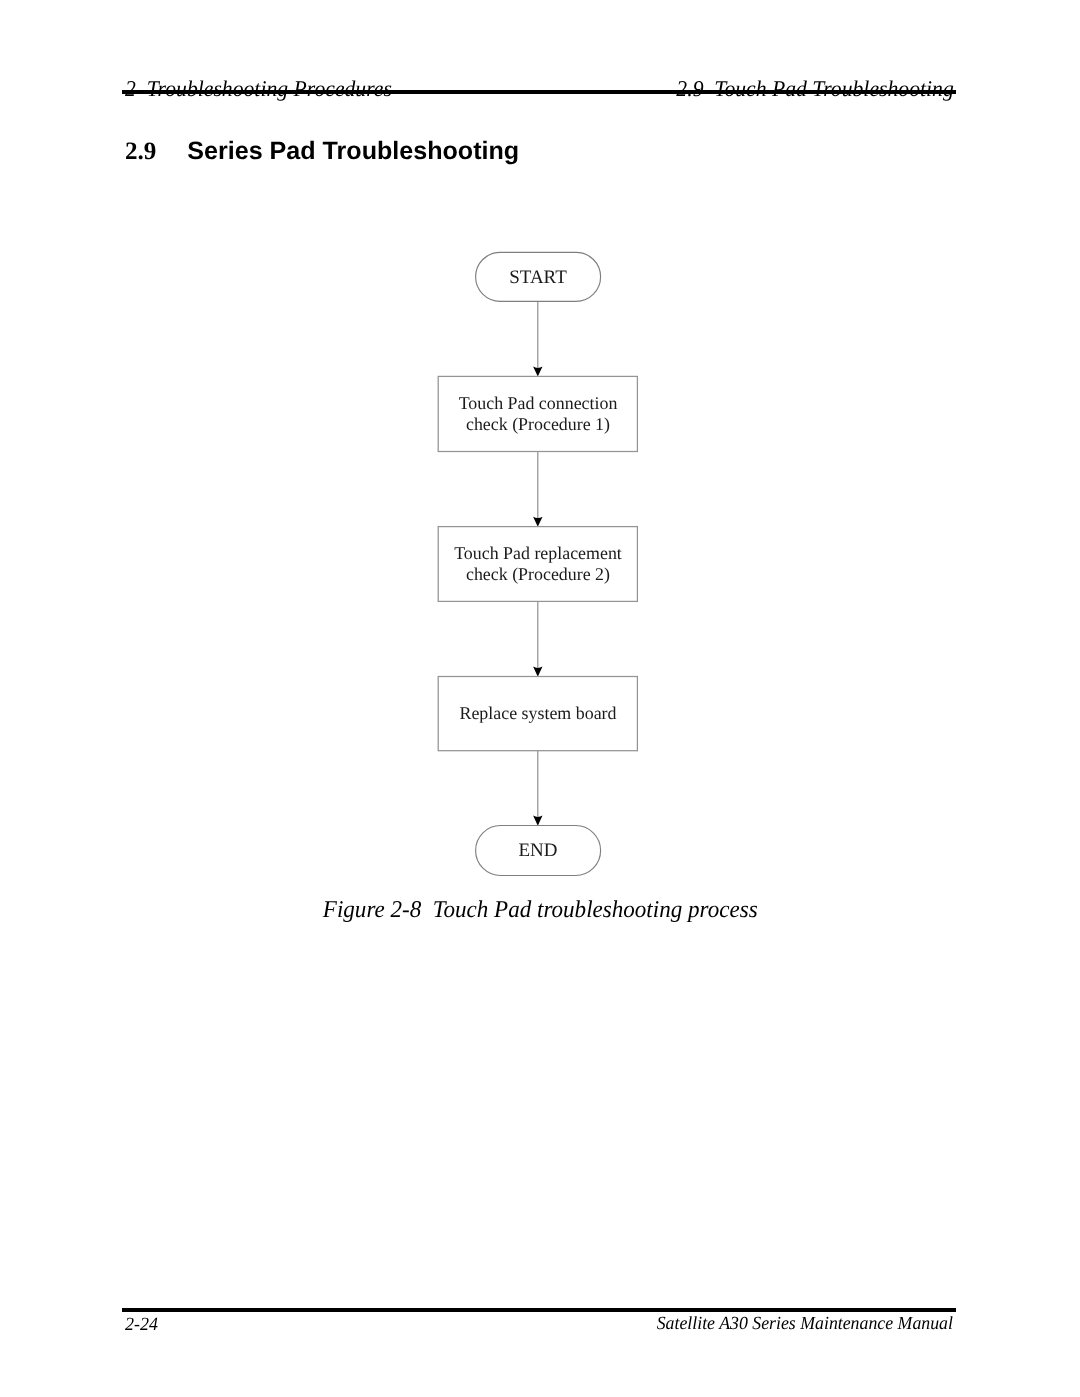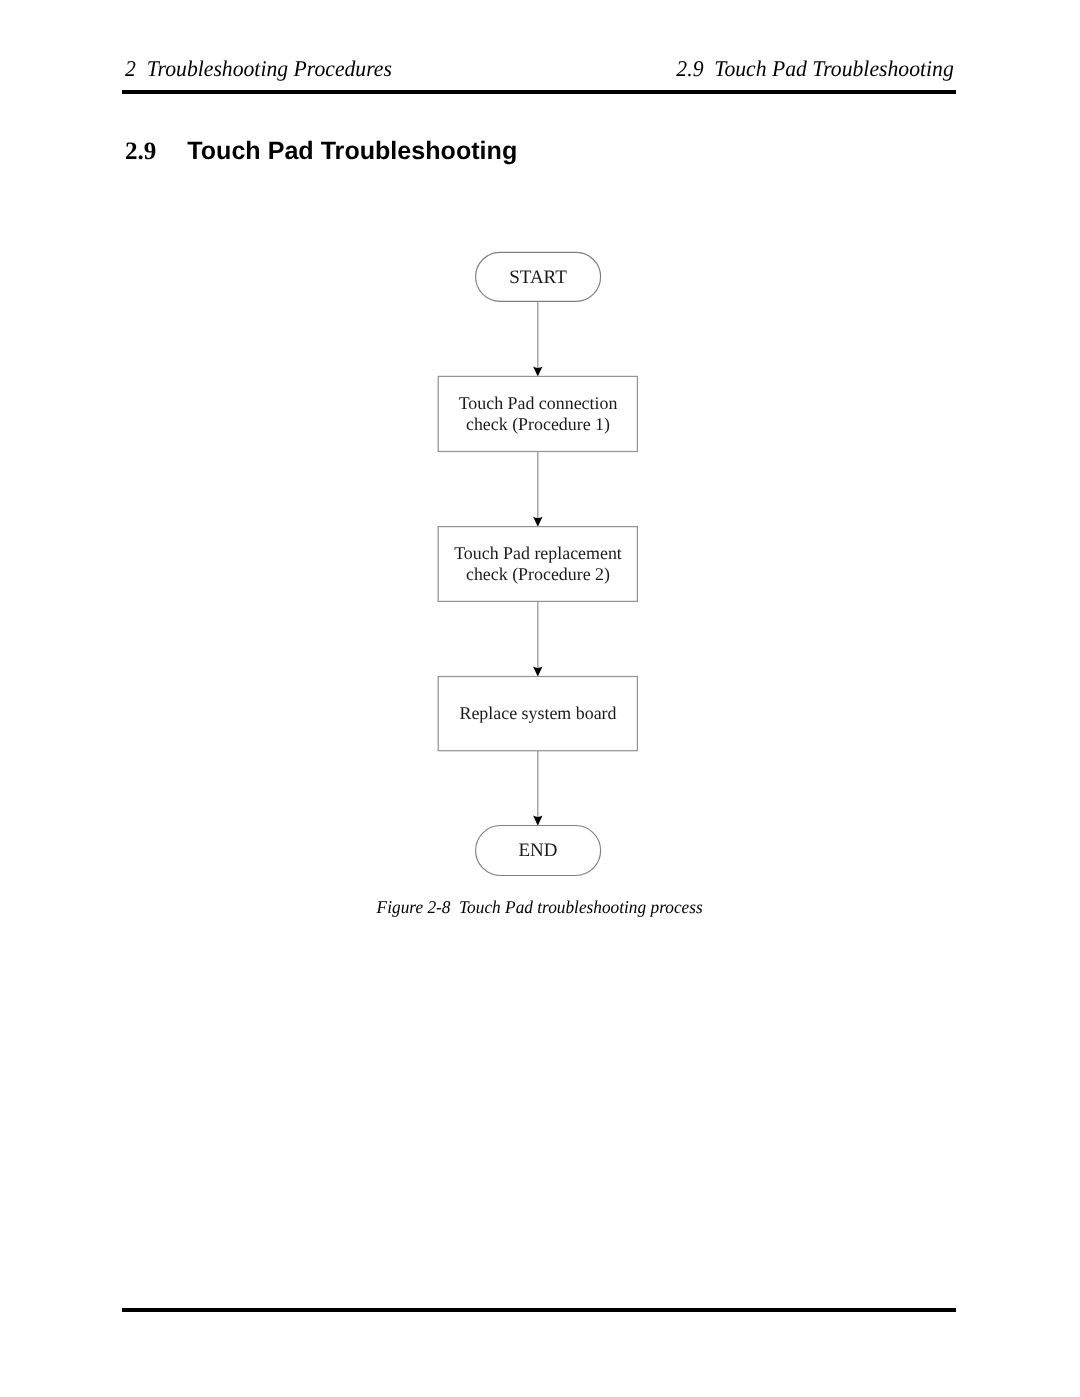--- a/index.html
+++ b/index.html
@@ -1,21 +1,21 @@
 <!DOCTYPE html>
 <html><head>
 <meta charset="utf-8">
 <style>
   html,body{margin:0;padding:0;}
   body{width:1080px;height:1397px;background:#ffffff;position:relative;
        font-family:"Liberation Serif",serif;color:#000;
        -webkit-font-smoothing:antialiased;text-rendering:geometricPrecision;}
   .page{position:absolute;inset:0;transform:translateZ(0);}
   
-  .hdr{position:absolute;left:122px;top:56px;width:834px;height:32px;text-align:center;}
+  .hdr{position:absolute;left:122px;top:76px;width:834px;height:32px;text-align:center;}
   .hdr-left{position:absolute;left:3px;top:0;font-style:italic;font-size:22.5px;white-space:pre;
              transform:scaleX(0.964);transform-origin:left top;}
   .hdr-right{position:absolute;right:2px;top:0;font-style:italic;font-size:22.5px;white-space:pre;
               transform:scaleX(0.964);transform-origin:right top;}
   .hdr-rule{position:absolute;left:121.8px;top:89.5px;width:833.8px;height:4.2px;background:#000;}
   
   .sec{position:absolute;left:125px;top:136.6px;font-family:"Liberation Sans",sans-serif;
        font-weight:bold;font-size:25.1px;letter-spacing:0px;white-space:pre;}
   .sec .num{display:inline-block;width:62.3px;font-family:Liberation Serif, serif;}
   
@@ -23,41 +23,41 @@
   .flow-svg{display:block;shape-rendering:geometricPrecision;}
   .proc{fill:#ffffff;stroke:#949494;stroke-width:1.25;}
   .term{fill:#ffffff;stroke:#7f7f7f;stroke-width:1.15;}
   .conn{stroke:#949494;stroke-width:1.25;fill:none;}
   .arrow{fill:#000000;}
   .nodetext{font-family:"Liberation Serif",serif;font-size:17.9px;fill:#1a1a1a;
             text-anchor:middle;}
   .termtext{font-family:"Liberation Serif",serif;font-size:19px;fill:#1a1a1a;
             text-anchor:middle;}
   .cap{position:absolute;left:0;top:897.2px;width:1080px;text-align:center;
-       font-style:italic;font-size:18px;white-space:pre;}
+       font-style:italic;font-size:24px;white-space:pre;}
   .cap span{display:inline-block;transform:scaleX(0.961);transform-origin:center;}
   
   .ftr-rule{position:absolute;left:121.8px;top:1307.6px;width:833.8px;height:4.2px;background:#000;}
   .ftr{position:absolute;left:122px;top:1314px;width:834px;height:26px;}
   .ftr-left{position:absolute;left:2.8px;top:0;font-style:italic;font-size:18.7px;white-space:pre;
              transform:scaleX(0.96);transform-origin:left top;}
   .ftr-right{position:absolute;right:3.5px;top:0;font-style:italic;font-size:18.5px;white-space:pre;
               transform:scaleX(0.962);transform-origin:right top;}
 </style>
 </head>
 <body>
 
 <div class="page">
   <div class="hdr">
     <div class="hdr-left">2  Troubleshooting Procedures</div>
     <div class="hdr-right">2.9  Touch Pad Troubleshooting</div>
   </div>
   <div class="hdr-rule"></div>
 
-  <div class="sec"><span class="num">2.9</span><span class="sectitle">Touch Pad Troubleshooting</span></div>
+  <div class="sec"><span class="num">2.9</span><span class="sectitle">Series Pad Troubleshooting</span></div>
 
   <div class="flow">
     <svg class="flow-svg" width="1080" height="1397" viewBox="0 0 1080 1397">
       <g>
         <path class="conn" d="M537.8 273.3 L537.8 340"></path>
         <path class="arrow" d="M533.1 338.5 Q537.8 341.3 542.5 338.5 L537.8 348.6 Z"></path>
         <path class="conn" d="M537.8 423.5 L537.8 490"></path>
         <path class="arrow" d="M533.1 488.7 Q537.8 491.5 542.5 488.7 L537.8 498.8 Z"></path>
         <path class="conn" d="M537.8 573.4 L537.8 640"></path>
         <path class="arrow" d="M533.1 638.6 Q537.8 641.4 542.5 638.6 L537.8 648.7 Z"></path>
@@ -81,13 +81,17 @@
 
         <rect class="term" x="475.6" y="797.5" width="125.0" height="50.0" rx="25" ry="25"></rect>
         <text class="termtext" x="538" y="828.3">END</text>
       </g>
     </svg>
   </div>
 
   <div class="cap"><span>Figure 2-8  Touch Pad troubleshooting process</span></div>
 
   <div class="ftr-rule"></div>
+  <div class="ftr">
+    <div class="ftr-left">2-24</div>
+    <div class="ftr-right">Satellite A30 Series Maintenance Manual</div>
+  </div>
 </div>
 
 </body></html>

